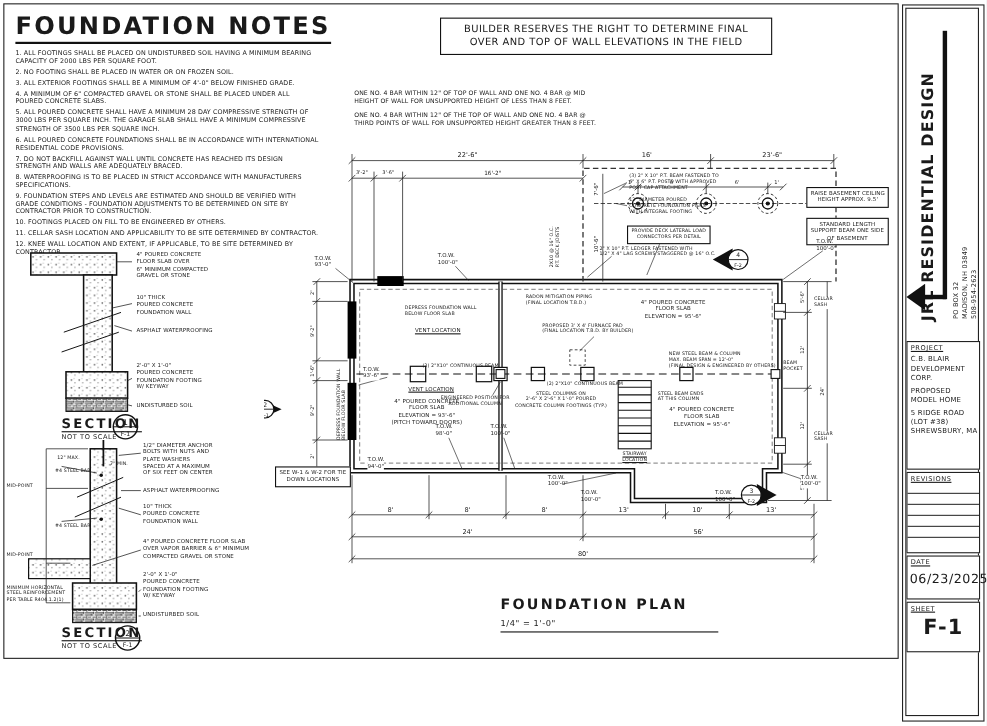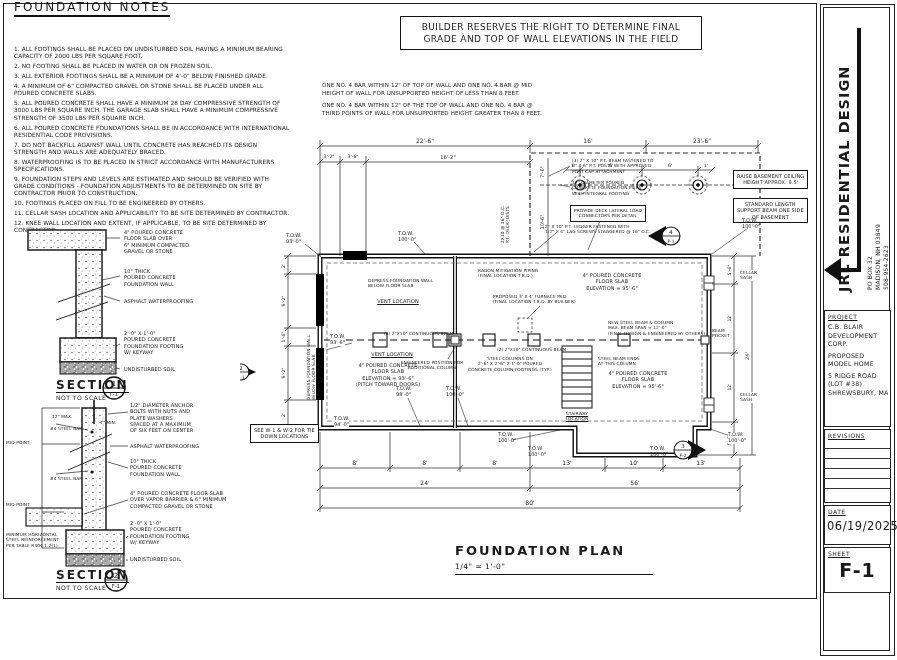--- a/index.html
+++ b/index.html
@@ -1,20 +1,20 @@
 <!DOCTYPE html>
 <html><head>
 <meta charset="utf-8">
 <style>
   html,body{margin:0;padding:0;background:#e8e8e8;}
   .sheet{position:relative;width:897px;height:660px;background:#ffffff;overflow:hidden;
          font-family:"DejaVu Sans", sans-serif;color:#1a1a1a;}
   .border-main{position:absolute;left:3px;top:3px;width:812px;height:594px;border:1.5px solid #222;}
   
-  .notes-title{position:absolute;left:14px;top:0;font-size:12px;font-weight:400;letter-spacing:2px;
+  .notes-title{position:absolute;left:14px;top:12px;font-size:22px;font-weight:700;letter-spacing:2px;
                border-bottom:2.5px solid #111;padding-bottom:1px;}
   .notes-col{position:absolute;left:14px;top:46px;width:276px;}
   .note{font-size:5.8px;line-height:1.22;margin:0 0 3px 0;letter-spacing:.1px;}
   
   .builder-box{position:absolute;left:400px;top:16px;width:288px;border:1.6px solid #111;
                font-size:9px;line-height:1.35;text-align:center;padding:4px 6px;white-space:pre-line;letter-spacing:.4px;}
   .reinf-title{position:absolute;left:320px;top:56px;font-size:15px;font-weight:600;letter-spacing:1.5px;
                border-bottom:2px solid #111;padding-bottom:1px;}
   .reinf-p{position:absolute;font-size:5.6px;line-height:1.35;white-space:pre-line;letter-spacing:.1px;}
   
@@ -67,21 +67,21 @@
     <p class="note">6. ALL POURED CONCRETE FOUNDATIONS SHALL BE IN ACCORDANCE WITH INTERNATIONAL RESIDENTIAL CODE PROVISIONS.</p>
     <p class="note">7. DO NOT BACKFILL AGAINST WALL UNTIL CONCRETE HAS REACHED ITS DESIGN STRENGTH AND WALLS ARE ADEQUATELY BRACED.</p>
     <p class="note">8. WATERPROOFING IS TO BE PLACED IN STRICT ACCORDANCE WITH MANUFACTURERS SPECIFICATIONS.</p>
     <p class="note">9. FOUNDATION STEPS AND LEVELS ARE ESTIMATED AND SHOULD BE VERIFIED WITH GRADE CONDITIONS - FOUNDATION ADJUSTMENTS TO BE DETERMINED ON SITE BY CONTRACTOR PRIOR TO CONSTRUCTION.</p>
     <p class="note">10. FOOTINGS PLACED ON FILL TO BE ENGINEERED BY OTHERS.</p>
     <p class="note">11. CELLAR SASH LOCATION AND APPLICABILITY TO BE SITE DETERMINED BY CONTRACTOR.</p>
     <p class="note">12. KNEE WALL LOCATION AND EXTENT, IF APPLICABLE, TO BE SITE DETERMINED BY CONTRACTOR.</p>
   </div>
 
   <div class="builder-box">BUILDER RESERVES THE RIGHT TO DETERMINE FINAL
-GRADE AND TOP OF WALL ELEVATIONS IN THE FIELD</div>
+OVER AND TOP OF WALL ELEVATIONS IN THE FIELD</div>
   <div class="reinf-p" style="left:322px;top:82px;">ONE NO. 4 BAR WITHIN 12" OF TOP OF WALL AND ONE NO. 4 BAR @ MID
 HEIGHT OF WALL FOR UNSUPPORTED HEIGHT OF LESS THAN 8 FEET.</div>
   <div class="reinf-p" style="left:322px;top:102px;">ONE NO. 4 BAR WITHIN 12" OF THE TOP OF WALL AND ONE NO. 4 BAR @
 THIRD POINTS OF WALL FOR UNSUPPORTED HEIGHT GREATER THAN 8 FEET.</div>
 
   <svg style="position:absolute;left:240px;top:122px;" width="580" height="420" viewBox="240 122 580 420">
 
     <g stroke="#111" fill="none">
       <path d="M320,256 H709 V428 H695 V455 H575 V428 H320 Z" stroke-width="5"></path>
       <path d="M320,256 H709 V428 H695 V455 H575 V428 H320 Z" stroke="#fff" stroke-width="2.2"></path>
@@ -543,19 +543,19 @@
   <div class="tb-box" style="top:429px;height:72px;">
     <div class="tb-label">REVISIONS</div>
     <div class="rev-line"></div>
     <div class="rev-line"></div>
     <div class="rev-line"></div>
     <div class="rev-line"></div>
     <div class="rev-line"></div>
   </div>
   <div class="tb-box" style="top:505px;height:38px;">
     <div class="tb-label">DATE</div>
-    <div class="date-val">06/19/2025</div>
+    <div class="date-val">06/23/2025</div>
   </div>
   <div class="tb-box" style="top:547px;height:44px;">
     <div class="tb-label">SHEET</div>
     <div class="sheet-val">F-1</div>
   </div>
 </div>
 
 </body></html>

